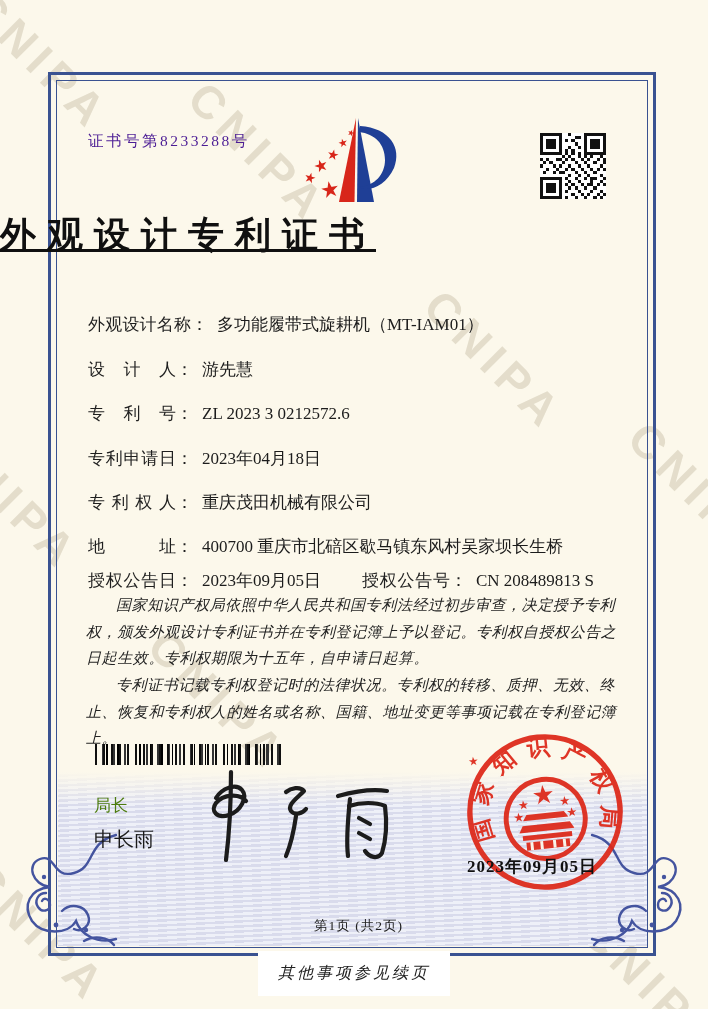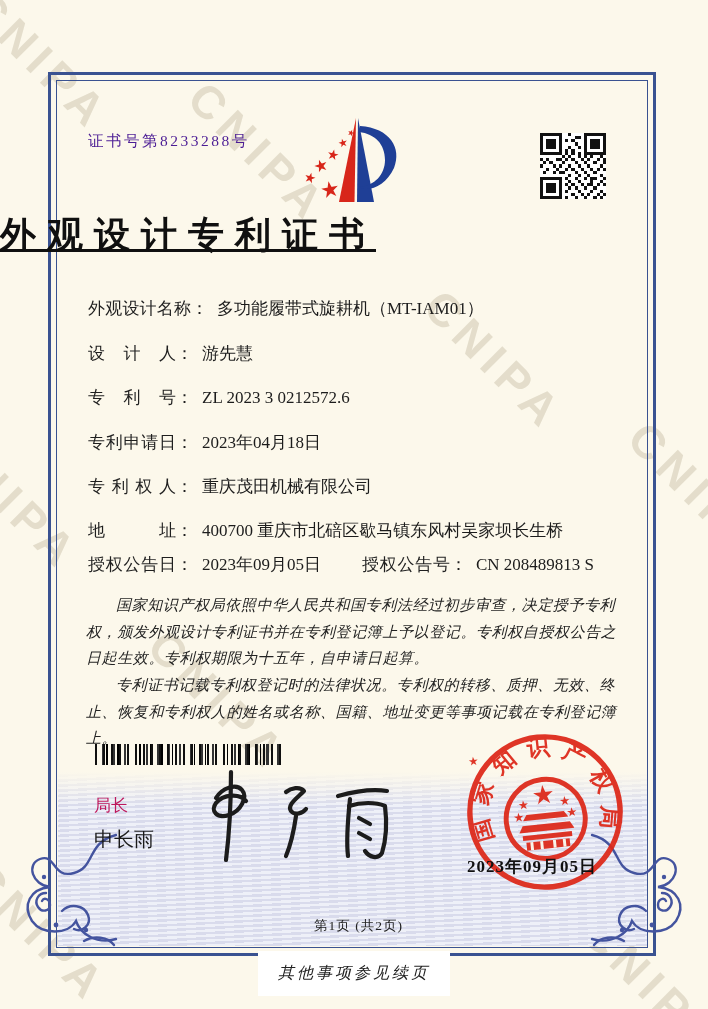--- a/index.html
+++ b/index.html
@@ -32,36 +32,36 @@
   }
   .content{z-index:3;}
   .certno{left:88px;top:131px;font-size:15.5px;letter-spacing:2.5px;color:#4c1d95;}
   .title{
     left:0;right:0;top:211px;
     font-size:36px;font-weight:bold;letter-spacing:11px;color:#101010;text-decoration:underline;
   }
   .row{left:88px;font-size:17px;white-space:nowrap;z-index:3;position:absolute;}
   .flabel{
     display:inline-block;width:88px;vertical-align:bottom;
-    text-align:justify;text-align-last:justify;text-justify:inter-character;
+    text-align:justify;text-align-last:justify;text-justify:inter-character;margin-top:16px;
   }
   .flabel.wide{width:103px;}
   .fval{margin-left:9px;color:#1c1c1c;}
   .paras{
     left:86px;top:592px;width:538px;z-index:3;position:absolute;
     font-size:15px;font-style:italic;line-height:1.78;letter-spacing:.6px;color:#232323;
   }
   .paras p{margin:0;text-indent:2em;}
   .barcode{
     left:95px;top:744px;width:186px;height:21px;z-index:3;
     background:
       repeating-linear-gradient(90deg,#101010 0 2px,transparent 2px 3.5px,#1c1c1c 3.5px 4.5px,transparent 4.5px 8px),
       repeating-linear-gradient(90deg,#000 0 1.5px,transparent 1.5px 6.5px,#333 6.5px 9px,transparent 9px 11px);
   }
-  .signtitle{left:94px;top:794px;font-size:17px;font-family:Liberation Sans, sans-serif;color:#be185d;z-index:3;}
+  .signtitle{left:94px;top:794px;font-size:17px;font-family:Liberation Sans, sans-serif;color:#4d7c0f;z-index:3;}
   .signname{left:94px;top:826px;font-size:20px;font-family:"Liberation Sans","DejaVu Sans",sans-serif;color:#1a1a1a;z-index:3;}
   .sigsvg{left:190px;top:766px;z-index:3;}
   .sealwrap{left:461px;top:728px;z-index:4;}
   .sealdate{left:467px;top:855px;z-index:5;font-size:17px;font-weight:bold;letter-spacing:1px;color:#111;}
   .pagenum{left:9px;right:0;top:917px;text-align:center;font-size:13.5px;letter-spacing:1px;color:#222;z-index:3;}
   .contnote{
     left:50%;top:951px;transform:translateX(-50%);z-index:4;
     background:#ffffff;padding:12px 20px;
     font-size:16px;font-style:italic;letter-spacing:3px;color:#222;white-space:nowrap;
   }

